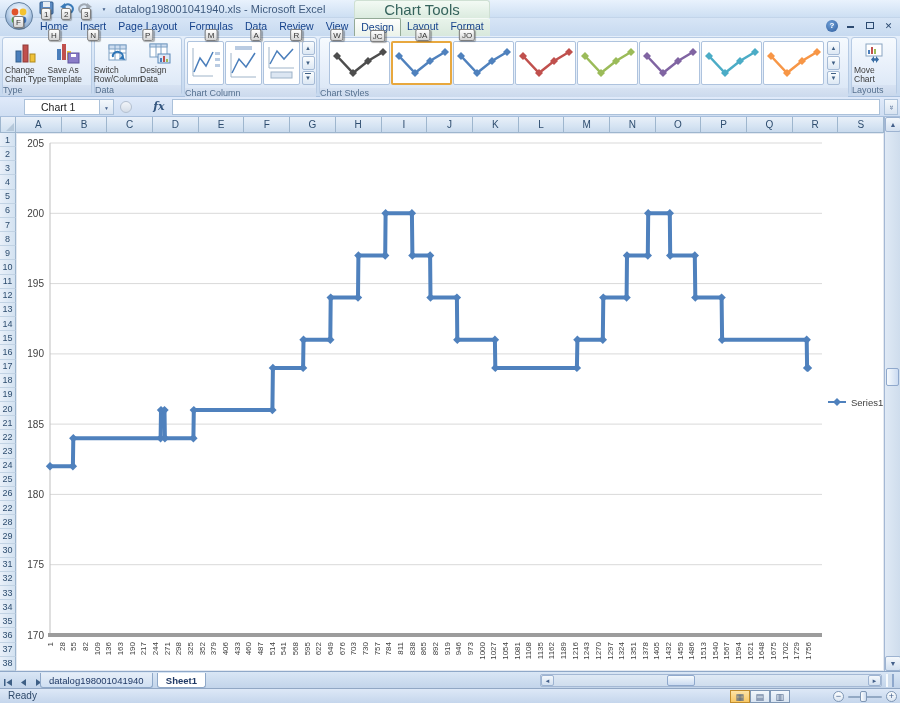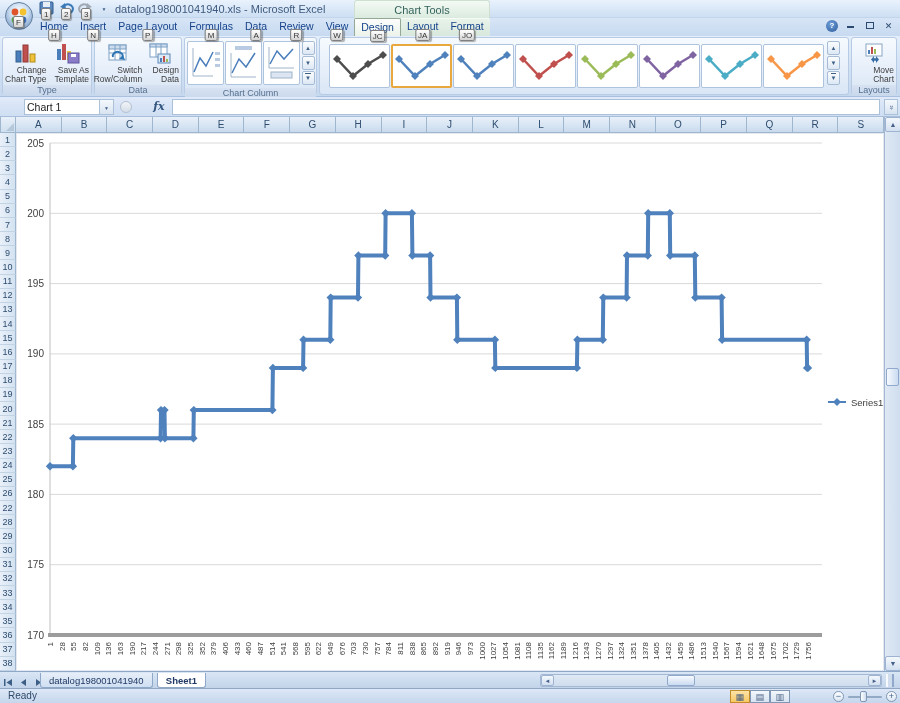--- a/index.html
+++ b/index.html
@@ -6,55 +6,55 @@
 body{background:#777}
 #app{position:relative;width:900px;height:703px;overflow:hidden;font-family:"Liberation Sans",sans-serif;background:#fff}
 
 
 .titlebar{position:absolute;left:0;top:0;width:900px;height:18px;background:linear-gradient(#e9f2fd,#cddff3);border-bottom:1px solid #c3d5ea}
 .orb{position:absolute;left:4px;top:1px;width:30px;height:30px;z-index:40;border-radius:50%}
 .qatbtn{position:absolute;top:1px;width:18px;height:15px;z-index:35;text-align:center}
 .qatdrop{position:absolute;left:98px;top:3px;width:12px;height:12px;z-index:35;color:#44608a;font-size:5px;line-height:12px;text-align:center}
 .keytip{position:absolute;z-index:60;background:linear-gradient(#ffffff,#d4d4d4);border:1px solid #7f7f7f;border-radius:2px;font-size:8px;line-height:9px;padding:1px 2px 0;color:#333;box-shadow:1px 1px 1px rgba(60,60,60,.4);white-space:nowrap}
 .wtitle{position:absolute;left:115px;top:3px;width:230px;text-align:left;font-size:11px;color:#3e5a7e;white-space:nowrap;overflow:hidden}
-.cthdr{position:absolute;left:352px;top:0;width:140px;height:18px;line-height:18px;text-align:center;font-size:11px;color:#35635c;background:linear-gradient(#f3faf4,#dbebdf);border:1px solid #cfe0d3;border-bottom:none;border-radius:3px 3px 0 0;z-index:5}
+.cthdr{position:absolute;left:352px;top:0;width:140px;height:18px;line-height:18px;text-align:center;font-size:15px;color:#35635c;background:linear-gradient(#f3faf4,#dbebdf);border:1px solid #cfe0d3;border-bottom:none;border-radius:3px 3px 0 0;z-index:5}
 
 
 .tabrow{position:absolute;left:0;top:18px;width:900px;height:18px;background:linear-gradient(#d7e5f6,#c7daf0)}
 .tabs{position:absolute;left:34px;top:0;height:18px;display:flex}
 .rtab{position:relative;height:18px;line-height:17px;padding:0 6px;font-size:10.5px;color:#15428b;white-space:nowrap}
 .rtab.active{background:linear-gradient(#fdfefd,#ecf3ea);border:1px solid #93a996;border-bottom:none;border-radius:2px 2px 0 0;line-height:16px}
 .ctxzone{display:flex;background:linear-gradient(#e9f4eb,#d8e8dc);border-radius:3px 3px 0 0;box-shadow:inset 0 1px 0 #f5faf6}
 .tabtip{left:50%;transform:translateX(-50%);top:11px}
 .winbtns{position:absolute;right:5px;top:2px;display:flex;gap:6px;align-items:center;z-index:20}
 .helpbtn{width:12px;height:12px;border-radius:50%;background:radial-gradient(circle at 40% 35%,#6fa0d8,#2c5a9b);color:#fff;font-size:8px;line-height:12px;text-align:center;font-weight:bold}
 .wb{width:13px;height:12px;color:#2c4a70;font-size:9px;line-height:12px;text-align:center}
 .glyph-min{display:inline-block;width:7px;height:2px;background:#2c4a70;margin-bottom:1px}
 .glyph-restore{display:inline-block;width:8px;height:7px;border:1.5px solid #2c4a70;margin-top:2px}
 
 
 .ribbon{position:absolute;left:0;top:36px;width:900px;height:61px;background:linear-gradient(#e4eefa,#d1e1f4 55%,#c6d8ee);border-bottom:1px solid #a9c0de}
 .rgroups{display:flex;gap:2px;padding:1px 2px;height:60px}
 .rgroup{border:1px solid #b7cbe4;border-radius:3px;background:linear-gradient(#f6fafe,#e7effa 55%,#d9e6f5);display:flex;flex-direction:column}
 .rg-content{flex:1;display:flex;align-items:stretch;justify-content:center;padding:1px 2px;gap:1px}
-.rg-label{height:11px;line-height:11px;text-align:center;font-size:9px;color:#55708f;background:linear-gradient(#d7e2f2,#c9d8ec);border-radius:0 0 2px 2px}
+.rg-label{height:11px;line-height:11px;text-align:left;font-size:9px;color:#55708f;background:linear-gradient(#d7e2f2,#c9d8ec);border-radius:0 0 2px 2px}
 .bigbtn{width:42px;display:flex;flex-direction:column;align-items:center;border-radius:3px;padding-top:2px}
 .bigbtn .bicon{height:24px;display:flex;align-items:center;justify-content:center}
-.blabel{font-size:8.5px;line-height:9px;text-align:right;color:#3c3c3c;margin-top:1px}
+.blabel{font-size:8.5px;line-height:9px;text-align:left;color:#3c3c3c;margin-top:1px}
 .gallery{display:flex;align-items:center;gap:1px;padding:2px 1px}
 .laythumb{width:37px;height:44px;background:#fff;border:1px solid #aec3de;border-radius:2px;display:flex;align-items:center;justify-content:center}
 .stylethumb{width:61px;height:44px;background:#fff;border:1px solid #aec3de;border-radius:2px;display:flex;align-items:center;justify-content:center}
 .stylethumb.sel{border:2px solid #e8a83e}
 .scrollcol{width:13px;display:flex;flex-direction:column;gap:1px;margin-left:1px}
 .sc{height:14px;background:linear-gradient(#fbfdfe,#dde8f4);border:1px solid #a6bbd6;border-radius:2px;font-size:6px;color:#3f5f84;text-align:center;line-height:12px}
 .sc.more span{border-top:1px solid #3f5f84;padding-top:1px}
 
 
 .fbar{position:absolute;left:0;top:97px;width:900px;height:20px;background:linear-gradient(#e0eafa,#cfdef2);border-bottom:1px solid #a8bfdc}
-.namebox{position:absolute;left:24px;top:2px;width:76px;height:16px;background:#fff;border:1px solid #abc1da;font-size:10.5px;line-height:14px;padding-left:2px;color:#222}
+.namebox{position:absolute;left:24px;top:2px;width:76px;height:16px;background:#fff;border:1px solid #abc1da;font-size:10.5px;line-height:14px;padding-left:16px;color:#222}
 .nbdrop{position:absolute;left:100px;top:2px;width:14px;height:16px;background:linear-gradient(#f4f8fc,#d8e3f1);border:1px solid #abc1da;border-left:none;text-align:center;font-size:5px;line-height:16px;color:#44608a}
 .cancelbtn{position:absolute;left:120px;top:4px;width:12px;height:12px;border-radius:50%;background:linear-gradient(#f2f5f9,#d5dde8);border:1px solid #b4c0d0}
 .fxbtn{position:absolute;left:150px;top:2px;width:18px;height:16px;font-family:"DejaVu Serif",serif;font-style:italic;font-weight:bold;font-size:11px;color:#33557f;text-align:center;line-height:15px}
 .ffield{position:absolute;left:172px;top:2px;width:708px;height:16px;background:#fff;border:1px solid #abc1da}
 .fchev{position:absolute;left:884px;top:2px;width:14px;height:16px;background:linear-gradient(#f4f8fc,#d8e3f1);border:1px solid #abc1da;text-align:center;color:#44608a;font-size:8px;line-height:15px}
 .fchev span{display:inline-block;transform:rotate(90deg)}
 
 
 .colhdrs{position:absolute;left:0;top:117px;width:900px;height:16px;display:flex}
 .cornercell{width:16px;height:16px;background:linear-gradient(#e9f0f9,#cedfef);border:1px solid #9eb6ce;border-top:none;position:relative}
@@ -349,20 +349,21 @@
                   <path d="M52,4 l4,4 -4,4 -4,-4 z" fill="#F79646"></path>
                 </svg>
               </div>
             </div>
           <div class="scrollcol" style="margin-top:2px">
             <div class="sc">▲</div>
             <div class="sc">▼</div>
             <div class="sc more"><span>▼</span></div>
           </div>
         </div>
+        <div class="rg-label">Chart Styles</div>
       </div>
 
       <div class="rgroup" style="width:46px">
         <div class="rg-content">
           <div class="bigbtn" style="width:40px">
             <span class="bicon">
               <svg width="24" height="22">
                   <rect x="4" y="2" width="16" height="12" fill="#fff" stroke="#8aa5c2"></rect>
                   <rect x="6" y="8" width="2" height="4" fill="#4a7ebb"></rect>
                   <rect x="9" y="5" width="2" height="7" fill="#c0504d"></rect>

